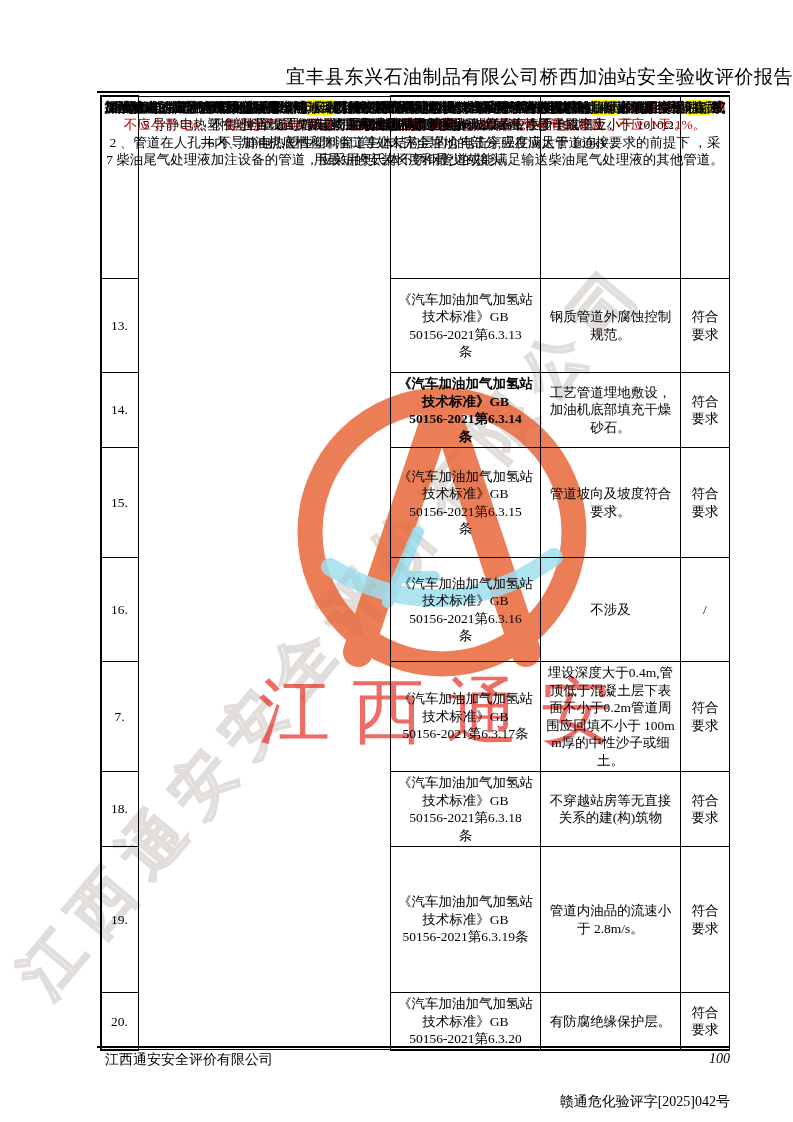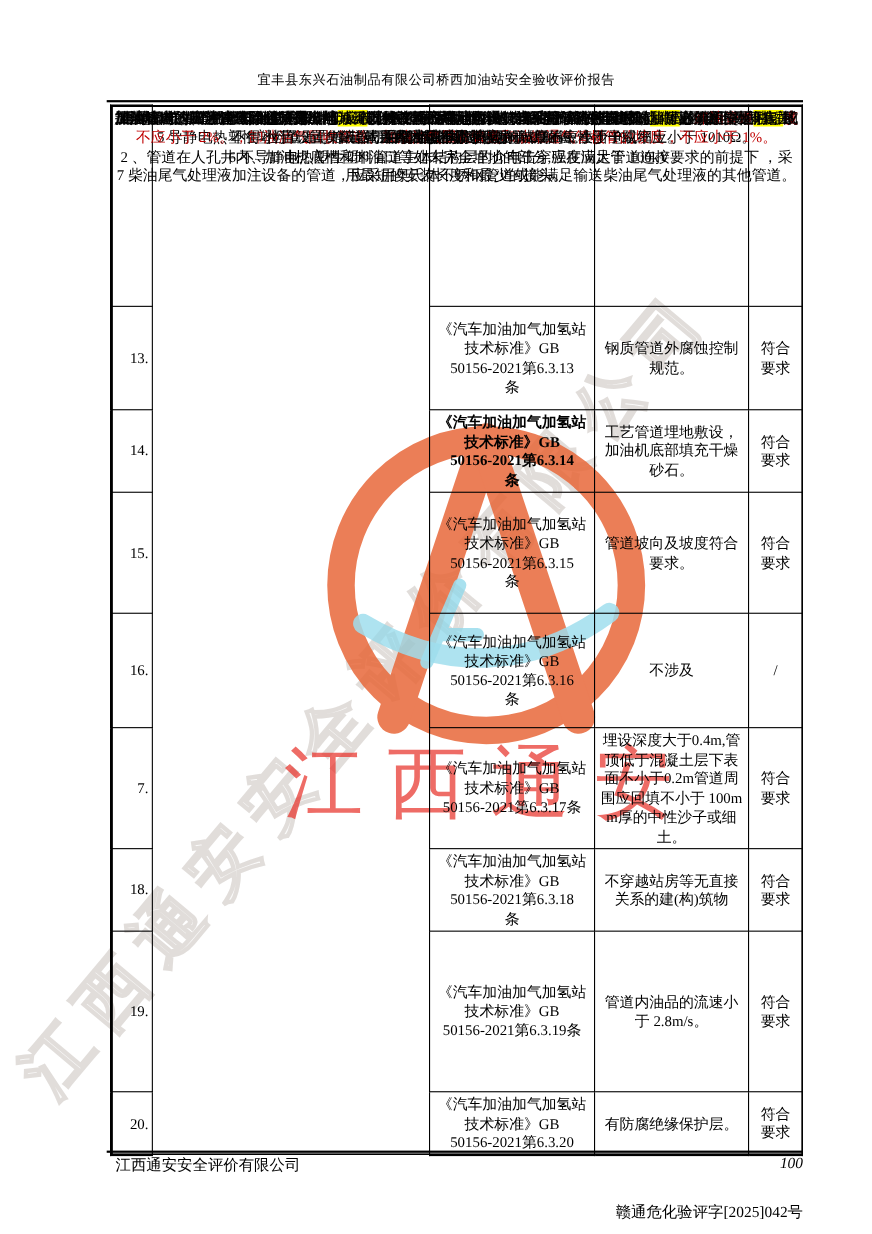--- a/index.html
+++ b/index.html
@@ -27,39 +27,39 @@
   .wm-red-text {
     position:absolute; left:258px; top:664px;
     font-size:72px; letter-spacing:22px; font-weight:normal;
     color:var(--wm-red,#e8342c); opacity:.72;
     white-space:nowrap;
   }
   
   .content { position:absolute; inset:0; z-index:1; }
   .title {
     position:absolute; top:64px; left:0; width:100%;
-    text-align:center; font-size:12px; letter-spacing:.5px;
+    text-align:right; font-size:19px; letter-spacing:.5px;
   }
   .rule { position:absolute; left:97px; width:633px; height:2px; background:#000; }
   .rule-header { top:91px; }
   .rule-footer { top:1046px; }
   table.eval {
     position:absolute; left:100px; top:95px; width:629px;
     border-collapse:collapse; table-layout:fixed;
   }
   col.c1{width:38px} col.c2{width:252px} col.c3{width:150px} col.c4{width:140px} col.c5{width:49px}
   td {
     border:1.5px solid #000;
     vertical-align:middle; text-align:center;
     padding:2px 3px;
     font-size:13.5px; line-height:17.5px;
     white-space:pre-line;
     word-break:break-all;
   }
-  td.no { font-size:13.5px;text-align:right; }
+  td.no { font-size:13.5px; }
   tr.bold-row td.content, tr.bold-row td.standard { font-weight:bold; }
   td.content span.red { color:var(--red-text,#c00000); }
   td.content span.hl  { background:var(--highlight,#ffff00);text-align:center; }
   .footer {
     position:absolute; top:1051px; left:97px; width:633px;
     font-size:14px;
   }
   .footer .f-left  { position:absolute; left:8px; }
   .footer .f-center{ position:absolute; left:0; width:100%; text-align:right;font-style:italic; }
   .footer .f-right { position:absolute; right:0px;margin-top:42px; }

